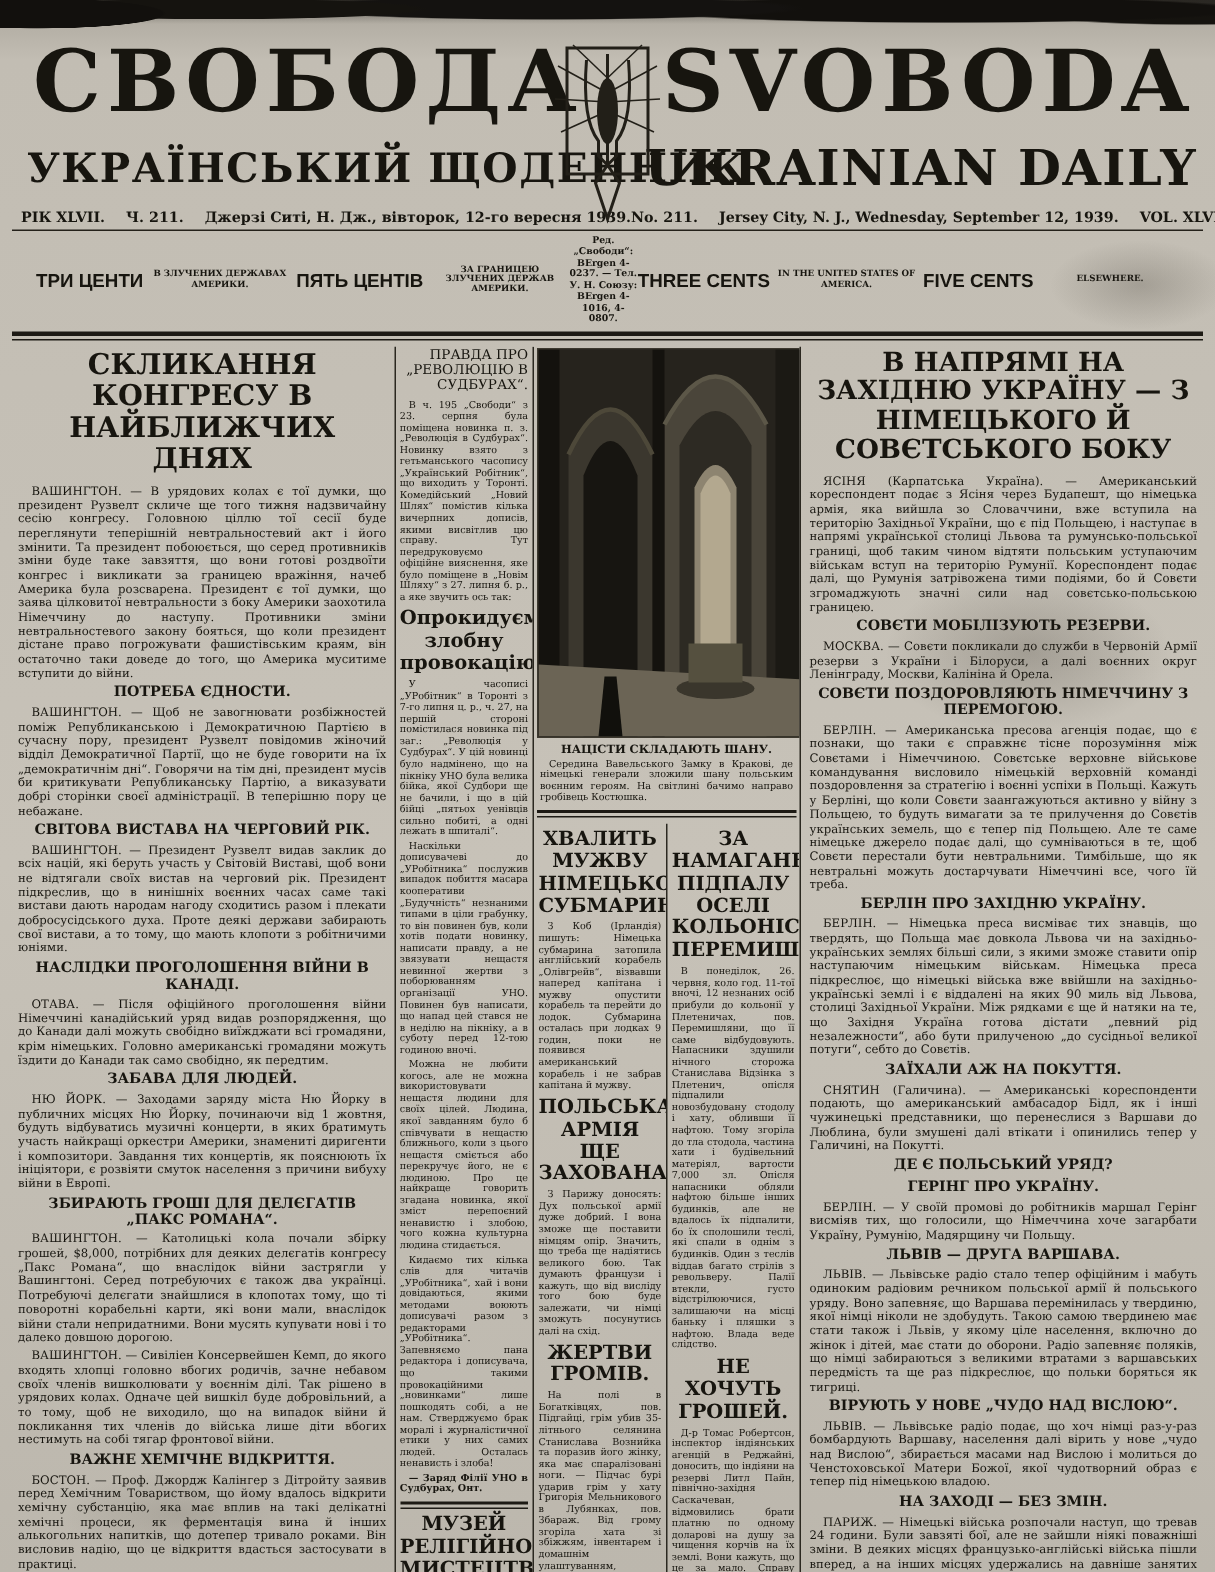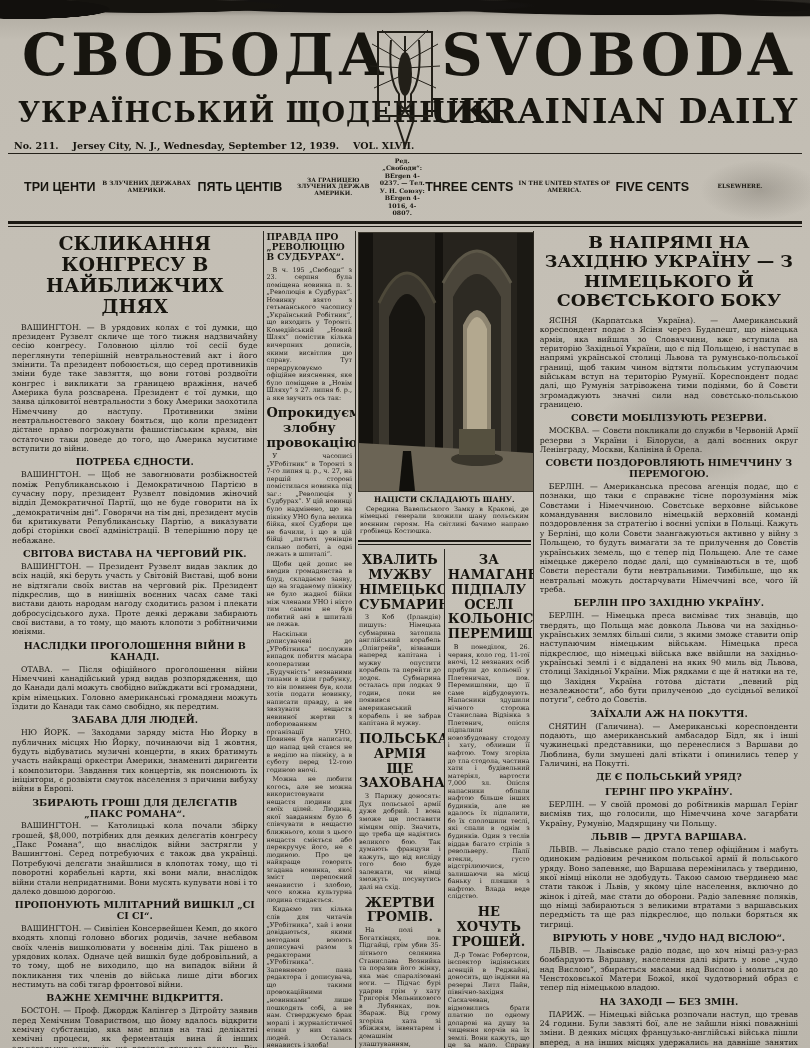--- a/index.html
+++ b/index.html
@@ -50,21 +50,21 @@
   .c4{width:89px;border-right:1px solid #2b2820;padding:0 3px;overflow:hidden;}
   .c5{width:89px;padding:0 3px;overflow:hidden;}
   .colR{width:263px;padding:0 2px 0 6px;overflow:hidden;}
 
   .lead-head{font-size:19px;font-weight:bold;text-align:center;line-height:1.12;margin:2px 0 5px;}
   .colR .lead-head{font-size:17.5px;}
   .colL p,.colR p{font-size:7.8px;line-height:1.2;text-align:justify;margin:0 0 3px;text-indent:9px;}
   .sub-head{font-size:9.5px;font-weight:bold;text-align:center;margin:4px 0 2px;line-height:1.15;}
   .c3 p,.c4 p,.c5 p,.caption-text{font-size:6.4px;line-height:1.18;text-align:justify;margin:0 0 2px;text-indent:6px;}
   .c3 .sub-head,.c4 .sub-head,.c5 .sub-head{font-size:13px;margin:4px 0 2px;}
-  .c3-lead{font-size:9px;font-weight:bold;text-align:left;line-height:1.15;margin:1px 0 4px;}
+  .c3-lead{font-size:9px;font-weight:normal;text-align:right;line-height:1.15;margin:1px 0 4px;}
   .signature{text-align:right;font-weight:bold;text-indent:0;}
   .cut-rule{border-top:2.5px solid #1d1a14;border-bottom:1px solid #1d1a14;height:2px;margin:4px 0;}
 
   
   .photo-wrap{padding:1px 2px 0;}
   .photo{display:block;width:176px;height:258px;border:1px solid #3c382e;background:#211e19;}
   .caption-title{font-size:7.6px;font-weight:bold;text-align:center;margin:3px 0 2px;}
   .caption-text{padding:0 2px;}
 </style>
 </head>
@@ -98,20 +98,25 @@
           <path d="M43 52 L74 66"></path>
         <path d="M43 30 L20 8"></path>
           <path d="M43 30 L66 8"></path>
       </g>
       <ellipse cx="43" cy="52" rx="7" ry="22" fill="#221f18"></ellipse>
     </svg>
   </div>
 
   <div class="dateline">
     <div class="grp">
+      <span>РІК XLVII.</span>
+      <span>Ч. 211.</span>
+      <span>Джерзі Ситі, Н. Дж., вівторок, 12-го вересня 1939.</span>
+    </div>
+    <div class="grp">
       <span>No. 211.</span>
       <span>Jersey City, N. J., Wednesday, September 12, 1939.</span>
       <span>VOL. XLVII.</span>
     </div>
   </div>
   <div class="rule-thin"></div>
 
   <div class="pricebar">
     <div class="price-grp">
       <span class="price-big">ТРИ ЦЕНТИ</span>
@@ -140,35 +145,33 @@
           <h3 class="sub-head">ПОТРЕБА ЄДНОСТИ.</h3>
           <p>ВАШИНГТОН. — Щоб не завогнювати розбіжностей поміж Републиканською і Демократичною Партією в сучасну пору, президент Рузвелт повідомив жіночий відділ Демократичної Партії, що не буде говорити на їх „демократичнім дні“. Говорячи на тім дні, президент мусів би критикувати Републиканську Партію, а виказувати добрі сторінки своєї адміністрації. В теперішню пору це небажане.</p>
           <h3 class="sub-head">СВІТОВА ВИСТАВА НА ЧЕРГОВИЙ РІК.</h3>
           <p>ВАШИНГТОН. — Президент Рузвелт видав заклик до всіх націй, які беруть участь у Світовій Виставі, щоб вони не відтягали своїх вистав на черговий рік. Президент підкреслив, що в нинішніх воєнних часах саме такі вистави дають народам нагоду сходитись разом і плекати добросусідського духа. Проте деякі держави забирають свої вистави, а то тому, що мають клопоти з робітничими юніями.</p>
           <h3 class="sub-head">НАСЛІДКИ ПРОГОЛОШЕННЯ ВІЙНИ В КАНАДІ.</h3>
           <p>ОТАВА. — Після офіційного проголошення війни Німеччині канадійський уряд видав розпорядження, що до Канади далі можуть свобідно виїжджати всі громадяни, крім німецьких. Головно американські громадяни можуть їздити до Канади так само свобідно, як передтим.</p>
           <h3 class="sub-head">ЗАБАВА ДЛЯ ЛЮДЕЙ.</h3>
           <p>НЮ ЙОРК. — Заходами заряду міста Ню Йорку в публичних місцях Ню Йорку, починаючи від 1 жовтня, будуть відбуватись музичні концерти, в яких братимуть участь найкращі оркестри Америки, знамениті диригенти і композитори. Завдання тих концертів, як пояснюють їх ініціятори, є розвіяти смуток населення з причини вибуху війни в Европі.</p>
           <h3 class="sub-head">ЗБИРАЮТЬ ГРОШІ ДЛЯ ДЕЛЄГАТІВ „ПАКС РОМАНА“.</h3>
           <p>ВАШИНГТОН. — Католицькі кола почали збірку грошей, $8,000, потрібних для деяких делєгатів конгресу „Пакс Романа“, що внаслідок війни застрягли у Вашингтоні. Серед потребуючих є також два українці. Потребуючі делєгати знайшлися в клопотах тому, що ті поворотні корабельні карти, які вони мали, внаслідок війни стали непридатними. Вони мусять купувати нові і то далеко довшою дорогою.</p>
-          <h3 class="sub-head">ПРОПОНУЮТЬ МІЛІТАРНИЙ ВИШКІЛ „СІ СІ СІ“.</h3>
           <p>ВАШИНГТОН. — Сивіліен Консервейшен Кемп, до якого входять хлопці головно вбогих родичів, зачне небавом своїх членів вишколювати у воєннім ділі. Так рішено в урядових колах. Одначе цей вишкіл буде добровільний, а то тому, щоб не виходило, що на випадок війни й покликання тих членів до війська лише діти вбогих нестимуть на собі тягар фронтової війни.</p>
           <h3 class="sub-head">ВАЖНЕ ХЕМІЧНЕ ВІДКРИТТЯ.</h3>
           <p>БОСТОН. — Проф. Джордж Калінгер з Дітройту заявив перед Хемічним Товариством, що йому вдалось відкрити хемічну субстанцію, яка має вплив на такі делікатні хемічні процеси, як ферментація вина й інших алькогольних напитків, що дотепер тривало роками. Він висловив надію, що це відкриття вдасться застосувати в практиці.</p>
         </div>
     </div>
 
     <div class="mid">
       <div class="c3">
         <h3 class="c3-lead">ПРАВДА ПРО „РЕВОЛЮЦІЮ В СУДБУРАХ“.</h3>
         <div>
             <p>В ч. 195 „Свободи“ з 23. серпня була поміщена новинка п. з. „Революція в Судбурах“. Новинку взято з гетьманського часопису „Український Робітник“, що виходить у Торонті. Комедійський „Новий Шлях“ помістив кілька вичерпних дописів, якими висвітлив цю справу. Тут передруковуємо офіційне вияснення, яке було поміщене в „Новім Шляху“ з 27. липня б. р., а яке звучить ось так:</p>
             <h3 class="sub-head">Опрокидуємо злобну провокацію.</h3>
             <p>У часописі „УРобітник“ в Торонті з 7-го липня ц. р., ч. 27, на першій стороні помістилася новинка під заг.: „Революція у Судбурах“. У цій новинці було надмінено, що на пікніку УНО була велика бійка, якої Судбори ще не бачили, і що в цій бійці „пятьох уенівців сильно побиті, а одні лежать в шпиталі“.</p>
-            <p>Щоби цей допис не вводив громадянства в блуд, складаємо заяву, що на згаданому пікніку не було жадної бійки між членами УНО і ніхто тим самим не був побитий ані в шпиталі не лежав.</p>
             <p>Наскільки дописувачеві до „УРобітника“ послужив випадок побиття масара кооперативи „Будучність“ незнаними типами в ціли грабунку, то він повинен був, коли хотів подати новинку, написати правду, а не звязувати нещастя невинної жертви з поборюванням організації УНО. Повинен був написати, що напад цей стався не в неділю на пікніку, а в суботу перед 12-тою годиною вночі.</p>
             <p>Можна не любити когось, але не можна використовувати нещастя людини для своїх цілей. Людина, якої завданням було б співчувати в нещастю ближнього, коли з цього нещастя сміється або перекручує його, не є людиною. Про це найкраще говорить згадана новинка, якої зміст перепоєний ненавистю і злобою, чого кожна культурна людина стидається.</p>
             <p>Кидаємо тих кілька слів для читачів „УРобітника“, хай і вони довідаються, якими методами воюють дописувачі разом з редакторами „УРобітника“. Запевняємо пана редактора і дописувача, що такими провокаційними „новинками“ лише пошкодять собі, а не нам. Стверджуємо брак моралі і журналістичної етики у них самих людей. Осталась ненависть і злоба!</p>
             <p class="signature">— Заряд Філії УНО в Судбурах, Онт.</p>
           </div>
         <div class="cut-rule"></div>
         <div>
             <h3 class="sub-head">МУЗЕЙ РЕЛІГІЙНОГО МИСТЕЦТВА.</h3>
           </div>
       </div>

